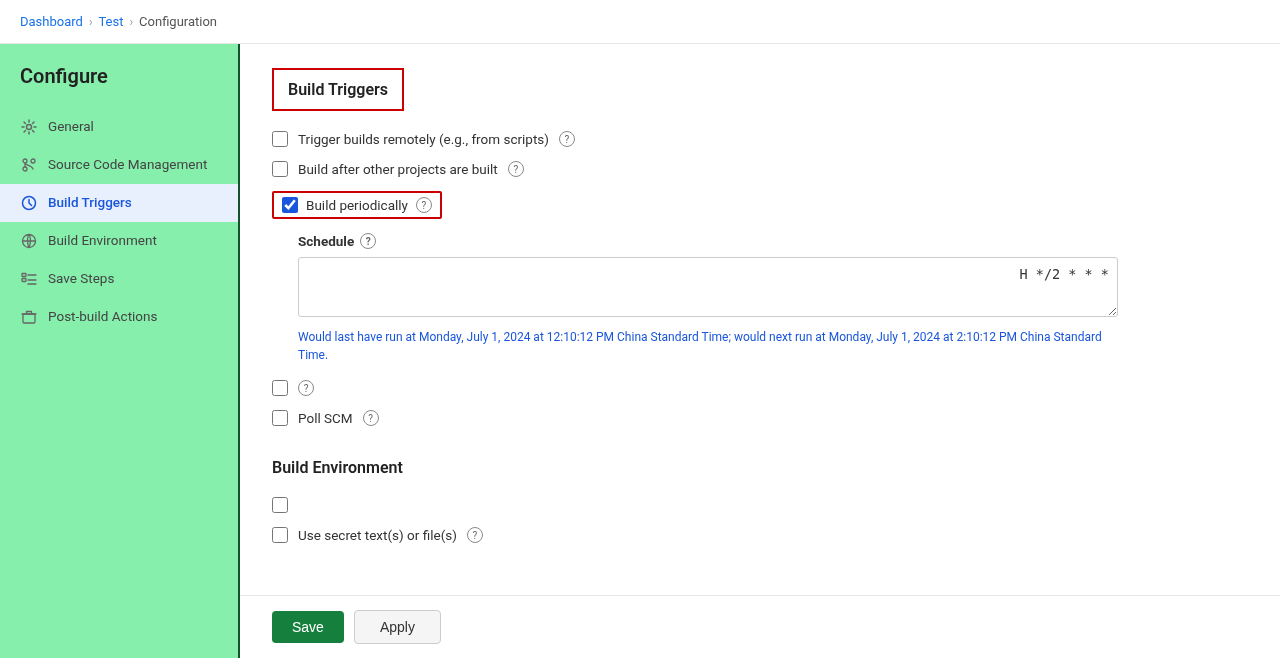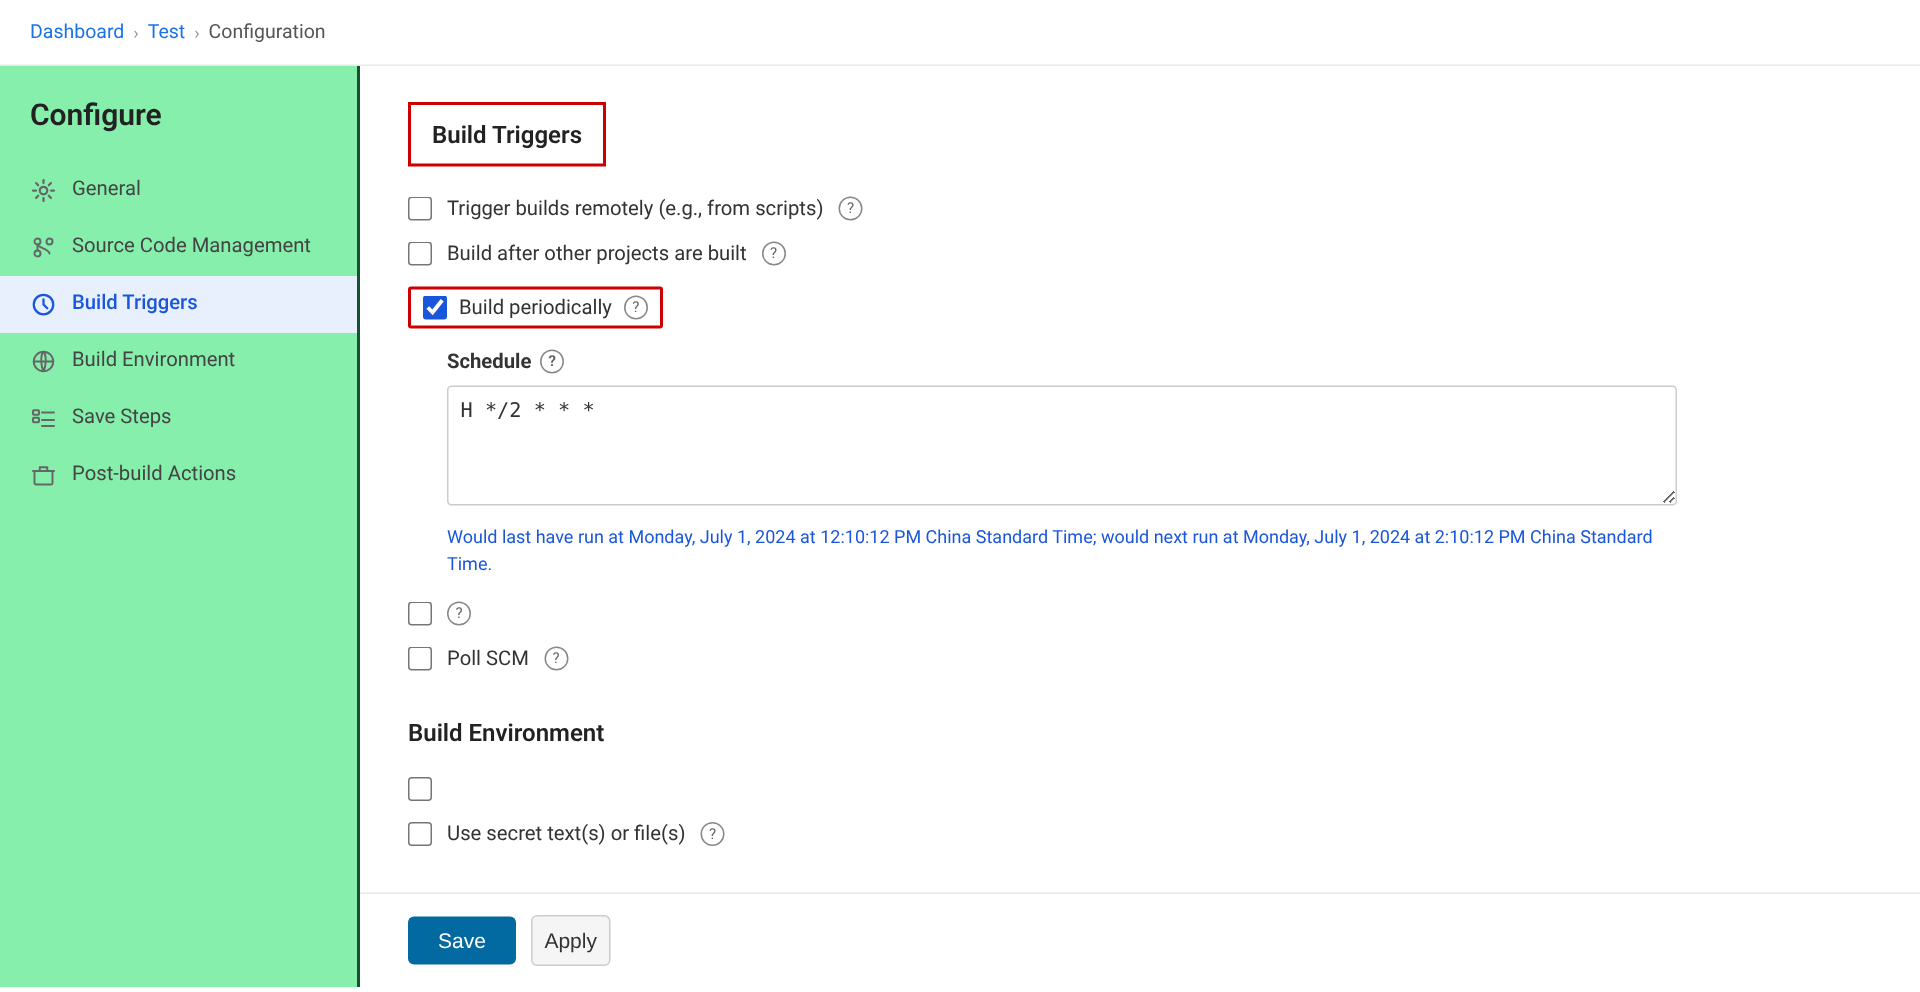--- a/index.html
+++ b/index.html
@@ -146,28 +146,29 @@
       display: flex;
       align-items: center;
       gap: 6px;
       font-size: 13.5px;
       color: #333;
       margin-bottom: 8px;
       font-weight: bold;
     }
     .schedule-textarea {
       width: 820px;
-      height: 80px;
+      height: 60px;
       border: 1px solid #ccc;
       border-radius: 3px;
       padding: 8px;
       font-size: 13.5px;
       font-family: monospace;
       resize: vertical;
       color: #333;
+      text-align: right;
     }
     .schedule-hint {
       font-size: 12px;
       color: #1a56db;
       margin-top: 8px;
       max-width: 820px;
       line-height: 1.5;
     }
 
     
@@ -175,34 +176,34 @@
       display: flex;
       align-items: center;
       gap: 10px;
       padding: 14px 32px;
       border-top: 1px solid #e8e8e8;
       background: #fff;
       position: sticky;
       bottom: 0;
     }
     .btn-save {
-      background: #0369a1;
+      background: #15803d;
       color: #fff;
       border: none;
       padding: 8px 20px;
       border-radius: 4px;
       font-size: 14px;
       cursor: pointer;
       font-weight: 500;
     }
     .btn-apply {
       background: #f5f5f5;
       color: #333;
       border: 1px solid #ccc;
-      padding: 8px 8px;
+      padding: 8px 25px;
       border-radius: 4px;
       font-size: 14px;
       cursor: pointer;
     }
   </style>
 </head>
 <body>
 
 <div class="breadcrumb">
   <a href="#">Dashboard</a>

